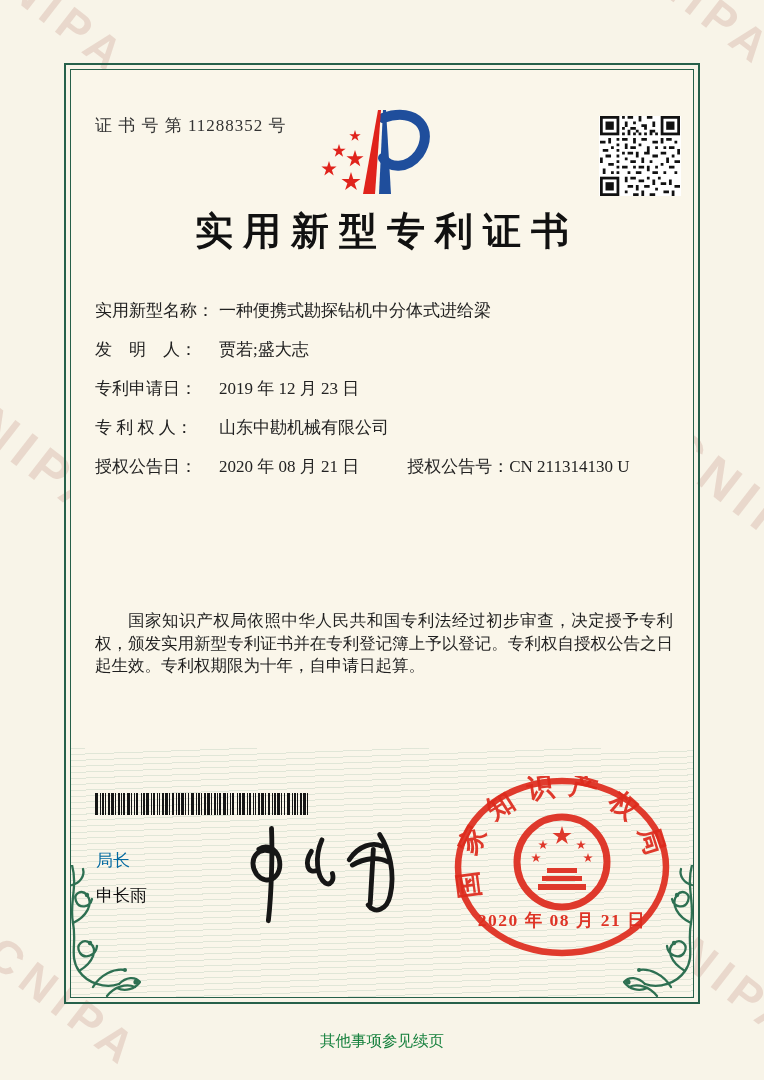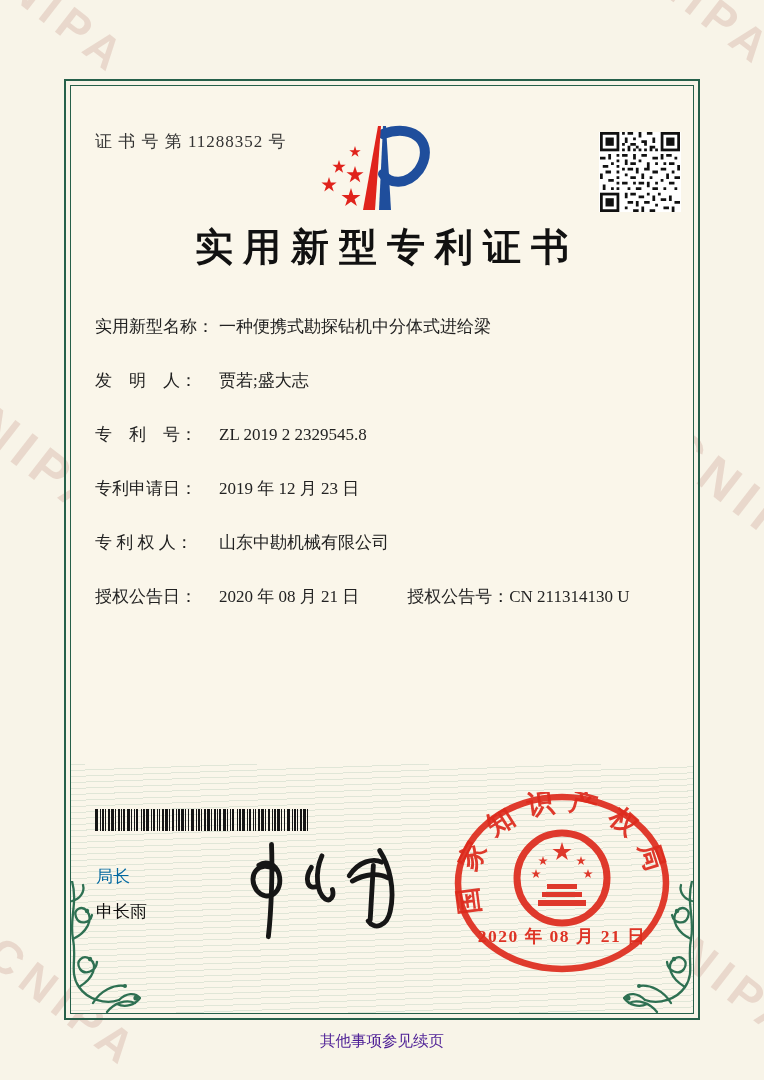--- a/index.html
+++ b/index.html
@@ -17,21 +17,21 @@
   }
   .wm1{left:-38px;top:-18px;font-size:46px;}
   .wm2{left:608px;top:-26px;font-size:46px;}
   .wm3{left:436px;top:300px;font-size:58px;color:rgba(205,160,145,0.22);}
   .wm4{left:-74px;top:420px;font-size:52px;}
   .wm5{left:648px;top:470px;font-size:52px;}
   .wm6{left:-26px;top:975px;font-size:46px;}
   .wm7{left:634px;top:950px;font-size:46px;}
   
   .frame-outer{
-    position:absolute;left:64px;top:79px;width:632px;height:937px;
+    position:absolute;left:64px;top:63px;width:632px;height:937px;
     border:2px solid #26604a;z-index:2;
   }
   .frame-inner{
     position:absolute;inset:4px;border:1px solid #26604a;background:#faf6ea;
   }
   .band{
     position:absolute;left:0;right:0;top:678px;bottom:0;
     background:
       repeating-linear-gradient(178deg,
         rgba(120,165,140,0.20) 0px, rgba(120,165,140,0.20) 1px,
@@ -39,40 +39,40 @@
   }
   
   .cert-no{position:absolute;left:24px;top:44px;font-size:17px;letter-spacing:1px;color:#333;}
   .logo{position:absolute;left:234px;top:34px;width:152px;height:94px;}
   .qr{position:absolute;left:528px;top:46px;width:82px;height:80px;}
   .title{
     position:absolute;left:0;right:0;top:136px;text-align:center;
     font-size:38px;font-weight:bold;letter-spacing:10px;padding-left:10px;color:#111;
   }
   
-  .fields{position:absolute;left:24px;right:18px;top:231px;display:flex;flex-direction:column;gap:34px;}
+  .fields{position:absolute;left:24px;right:18px;top:231px;display:flex;flex-direction:column;gap:19px;}
   .field-row{display:flex;font-size:17px;line-height:20px;}
   .flabel{width:124px;flex:0 0 124px;color:#222;}
   .fvalue{color:#222;}
   .grant-gap{margin-left:48px;}
   
   .paras{position:absolute;left:24px;right:20px;top:540px;font-size:16.5px;line-height:22.7px;text-align:justify;color:#1f1f1f;}
   .paras p{margin:0;text-indent:2em;}
   
   .barcode{position:absolute;left:24px;top:723px;width:214px;height:22px;}
   .signer-title{position:absolute;left:25px;top:779px;font-size:17px;font-family:"Liberation Sans","DejaVu Sans",sans-serif;color:#0369a1;}
   .signer-name{position:absolute;left:25px;top:814px;font-size:17px;font-family:Liberation Mono, monospace;color:#111;}
   .signature{position:absolute;left:148px;top:752px;width:210px;height:105px;}
   .seal{position:absolute;left:376px;top:706px;width:230px;height:188px;}
   .page-info{position:absolute;left:0;right:0;top:903px;text-align:center;font-size:14.5px;color:#222;}
   .orn{position:absolute;width:78px;height:138px;bottom:-6px;z-index:3;}
   .orn-left{left:-8px;}
   .orn-right{right:-8px;transform:scaleX(-1);}
   
-  .continuation{position:absolute;left:0;right:0;top:1031px;text-align:center;font-size:15.5px;color:#4c1d95;z-index:2;}
+  .continuation{position:absolute;left:0;right:0;top:1031px;text-align:center;font-size:15.5px;color:#15803d;z-index:2;}
 </style>
 </head>
 <body>
 
 <div class="page">
 
   <span class="wm wm1">CNIPA</span>
   <span class="wm wm2">CNIPA</span>
   <span class="wm wm3">CNIPA</span>
   <span class="wm wm4">CNIPA</span>
@@ -135,40 +135,37 @@
       <div class="fields">
         <div class="field-row">
           <span class="flabel">实用新型名称：</span>
           <span class="fvalue">一种便携式勘探钻机中分体式进给梁</span>
         </div>
         <div class="field-row">
           <span class="flabel">发　明　人：</span>
           <span class="fvalue">贾若;盛大志</span>
         </div>
         <div class="field-row">
-          <span class="flabel">专　利　号：</span>
-          <span class="fvalue">ZL 2019 2 2329545.8</span>
-        </div>
-        <div class="field-row">
           <span class="flabel">专利申请日：</span>
           <span class="fvalue">2019 年 12 月 23 日</span>
         </div>
         <div class="field-row">
           <span class="flabel">专 利 权 人：</span>
           <span class="fvalue">山东中勘机械有限公司</span>
         </div>
         <div class="field-row">
           <span class="flabel">授权公告日：</span>
           <span class="fvalue">2020 年 08 月 21 日</span>
           <span class="fvalue grant-gap">授权公告号：</span>
           <span class="fvalue">CN 211314130 U</span>
         </div>
       </div>
 
       <div class="paras">
+        <p>国家知识产权局依照中华人民共和国专利法经过初步审查，决定授予专利权，颁发实用新型专利证书并在专利登记簿上予以登记。专利权自授权公告之日起生效。专利权期限为十年，自申请日起算。</p>
       </div>
 
       <svg class="barcode" viewBox="0 0 214 22" preserveAspectRatio="none">
         <line x1="0" y1="11" x2="214" y2="11" stroke="#151515" stroke-width="22" stroke-dasharray="3 2 1 1 2 1 1 2 2 1 3 1 1 2 2 1 1 1 2 2 3 1 1 2 1 1 2 3 1 1 2 1 3 2 1 1 2 2 1 1 1 2 2 1 3 1 1 2 2 2 1 1 2 1 3 1 1 2 1 2"></line>
       </svg>
 
       <div class="signer-title">局长</div>
       <div class="signer-name">申长雨</div>
 
       <svg class="signature" viewBox="0 0 200 100">

